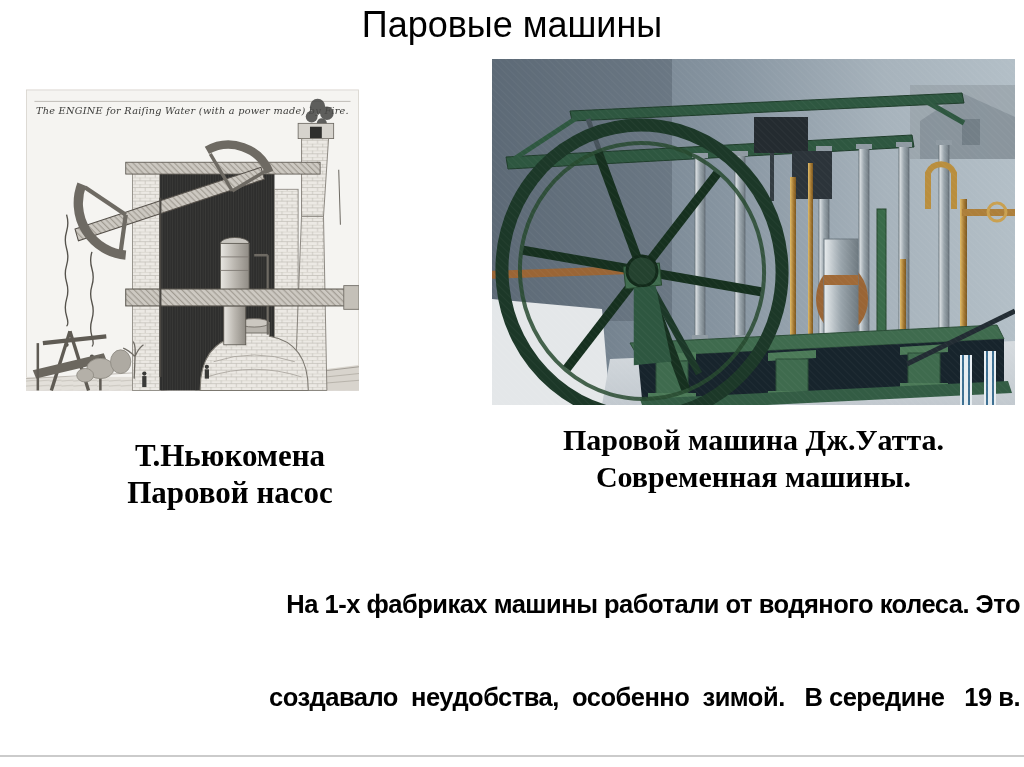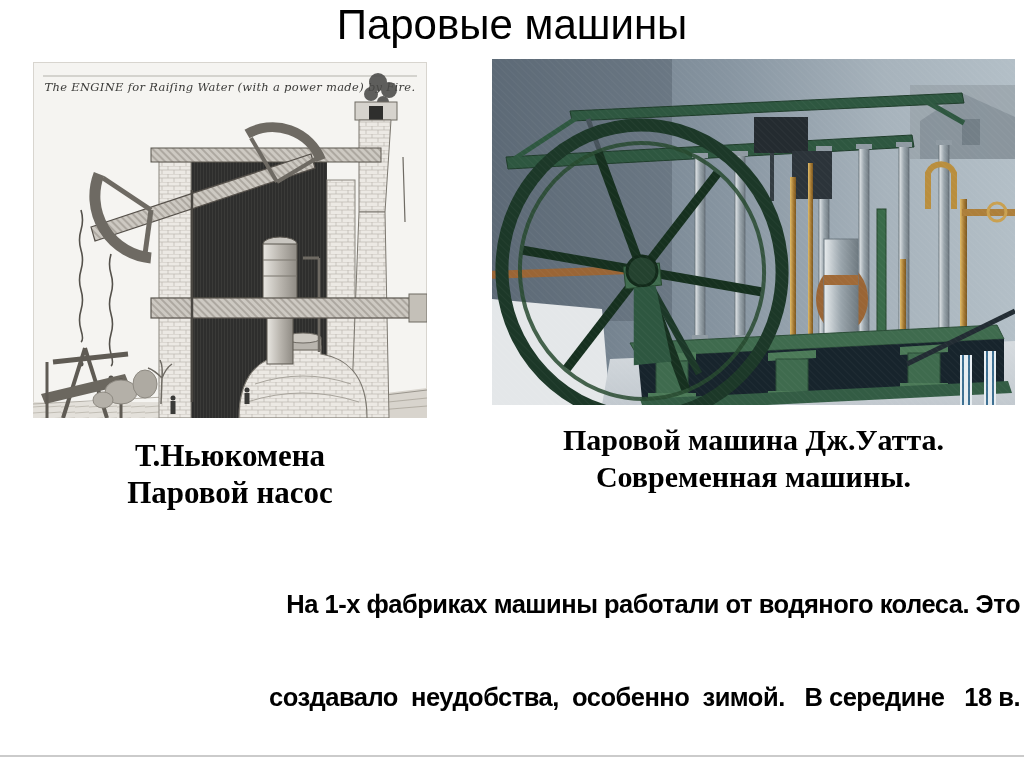--- a/index.html
+++ b/index.html
@@ -3,25 +3,25 @@
 <meta charset="utf-8">
 <style>
   html,body { margin:0; padding:0; background:#777; }
   .slide {
     position:relative; width:1024px; height:767px; margin:0 auto;
     background:#ffffff; overflow:hidden;
     font-family:"Liberation Sans", sans-serif; color:#000;
   }
   .title {
     position:absolute; left:0; top:1px; width:100%;
-    text-align:center; font-size:42px; font-weight:400;
+    text-align:center; font-size:36px; font-weight:400;
     color:#000; line-height:48px;
   }
   .fig { position:absolute; }
-  .fig-left  { left:33px;  top:62px; width:394px; height:356px; }
+  .fig-left  { left:26px;  top:62px; width:333px; height:356px; }
   .fig-right { left:492px; top:59px; width:523px; height:346px; }
   .fig svg { display:block; width:100%; height:100%; }
 
   .cap {
     position:absolute; text-align:center;
     font-family:"Liberation Serif", serif; font-weight:700; color:#000;
   }
   .cap-left  { left:33px;  top:437px; width:394px; font-size:31px; line-height:37px; }
   .cap-right { left:492px; top:421px; width:523px; font-size:30px; line-height:37px; }
 
@@ -295,21 +295,21 @@
     <div>Т.Ньюкомена</div>
     <div>Паровой насос</div>
   </div>
   <div class="cap cap-right">
     <div>Паровой машина Дж.Уатта.</div>
     <div>Современная машины.</div>
   </div>
 
   <div class="body-text">
     <div class="bl first">На 1-х фабриках машины работали от водяного колеса. Это</div>
-    <div class="bl">создавало  неудобства,  особенно  зимой.   В середине   18 в.</div>
+    <div class="bl">создавало  неудобства,  особенно  зимой.   В середине   19 в.</div>
     
     
     
     
     
   </div>
 
   <div class="bottom-rule"></div>
 </div>
 

